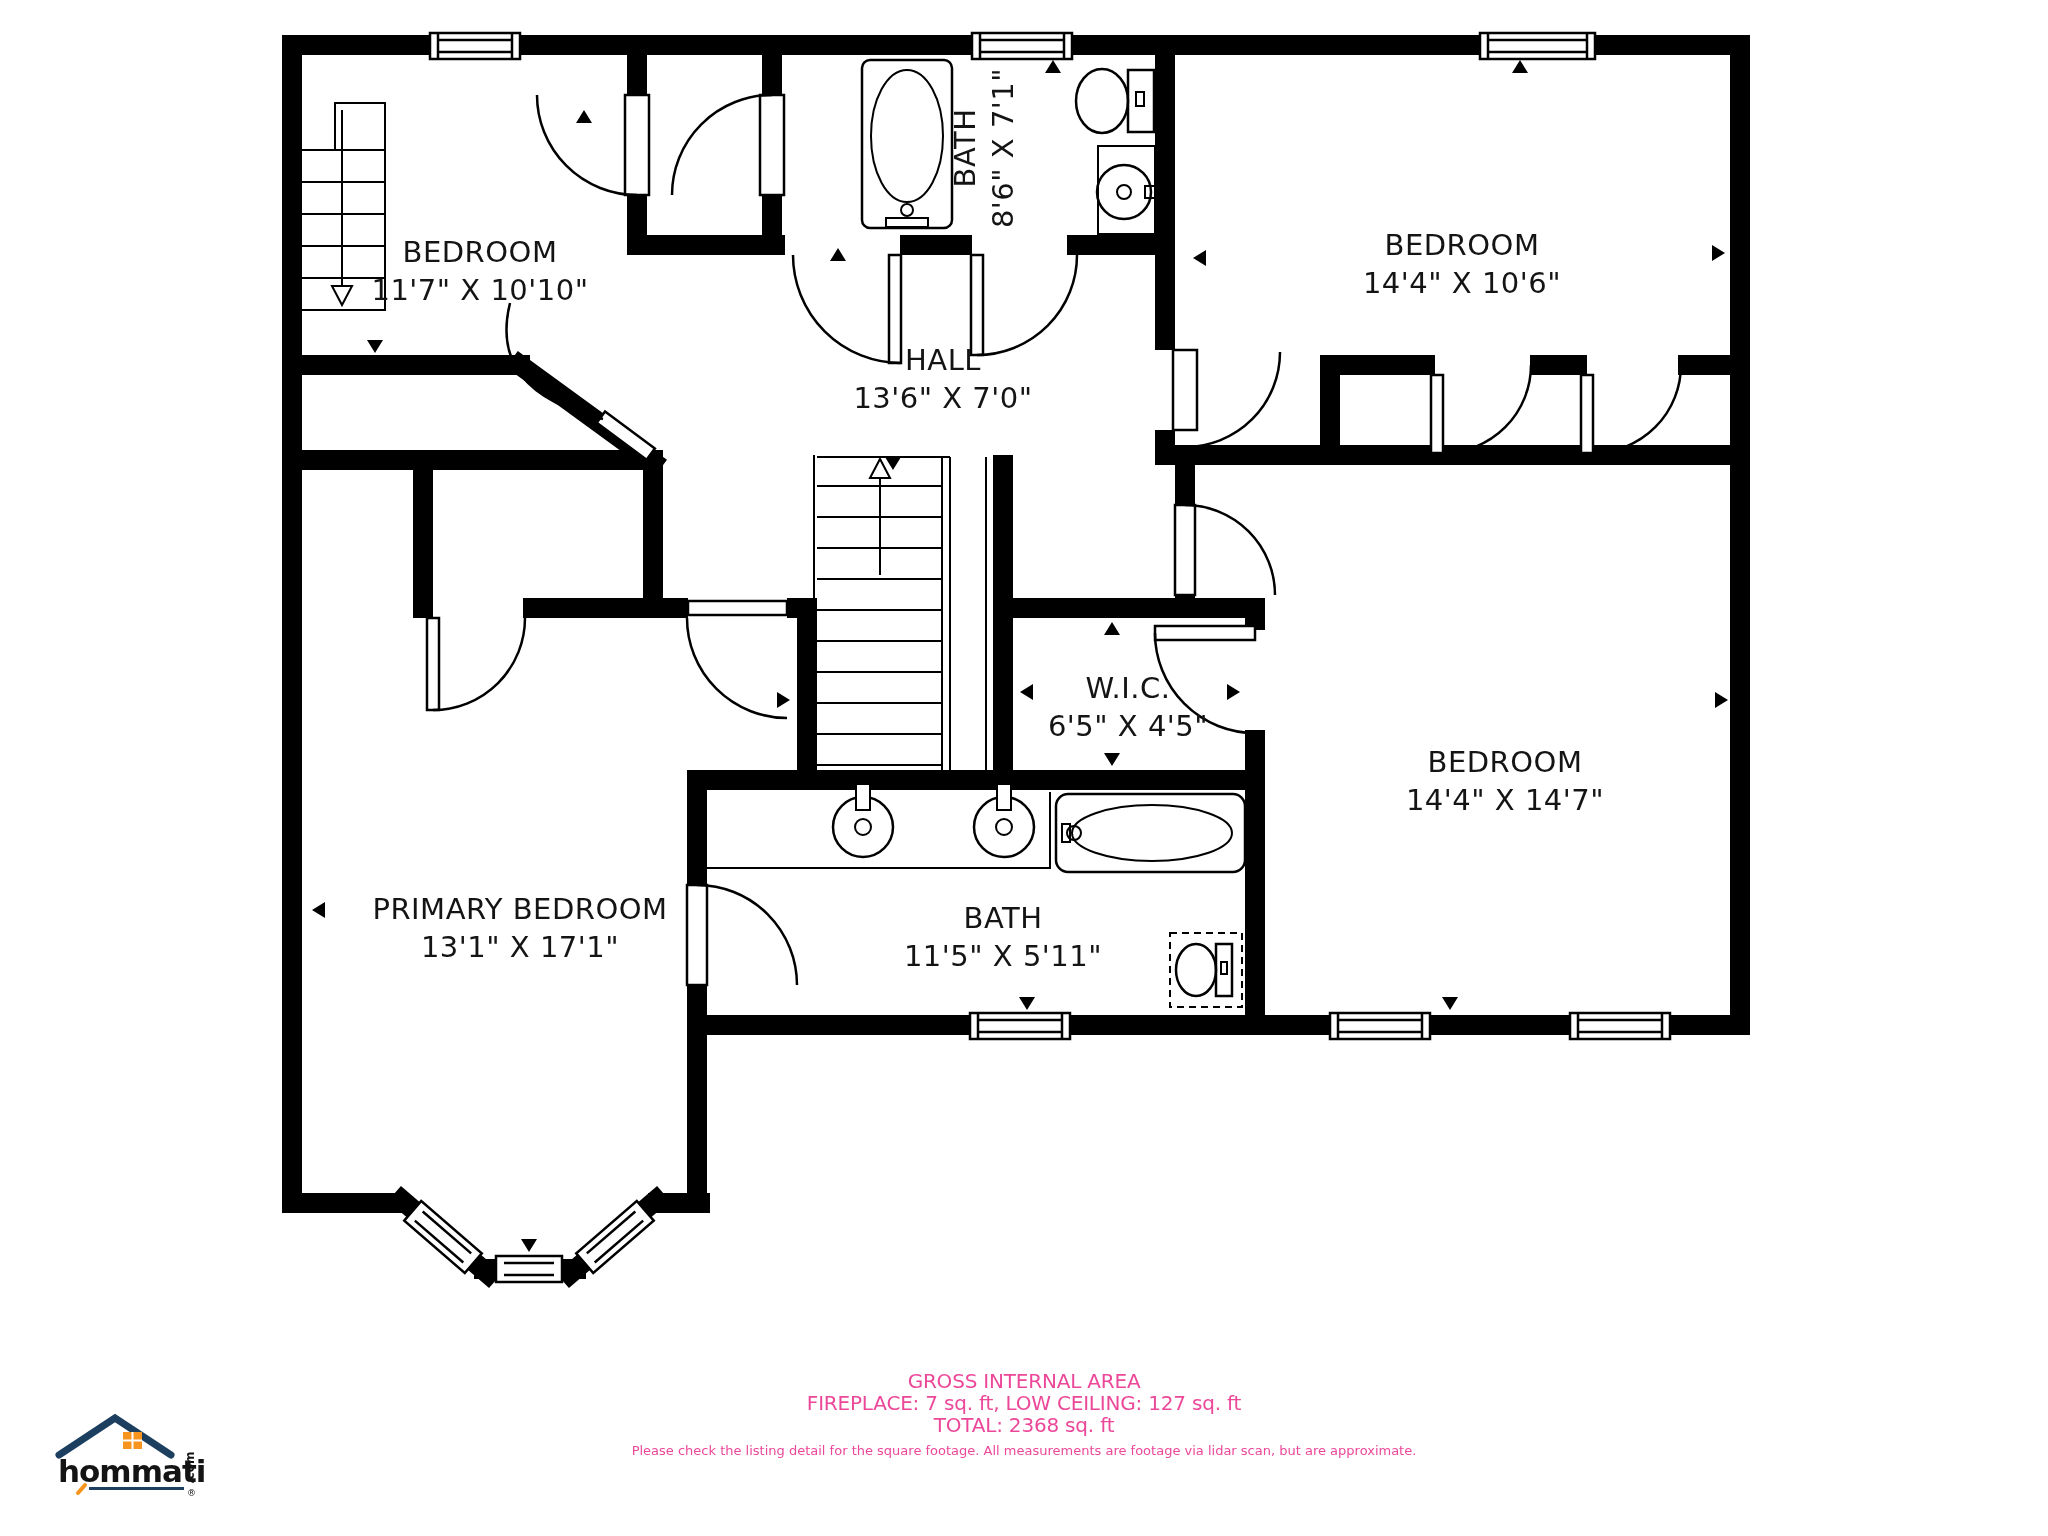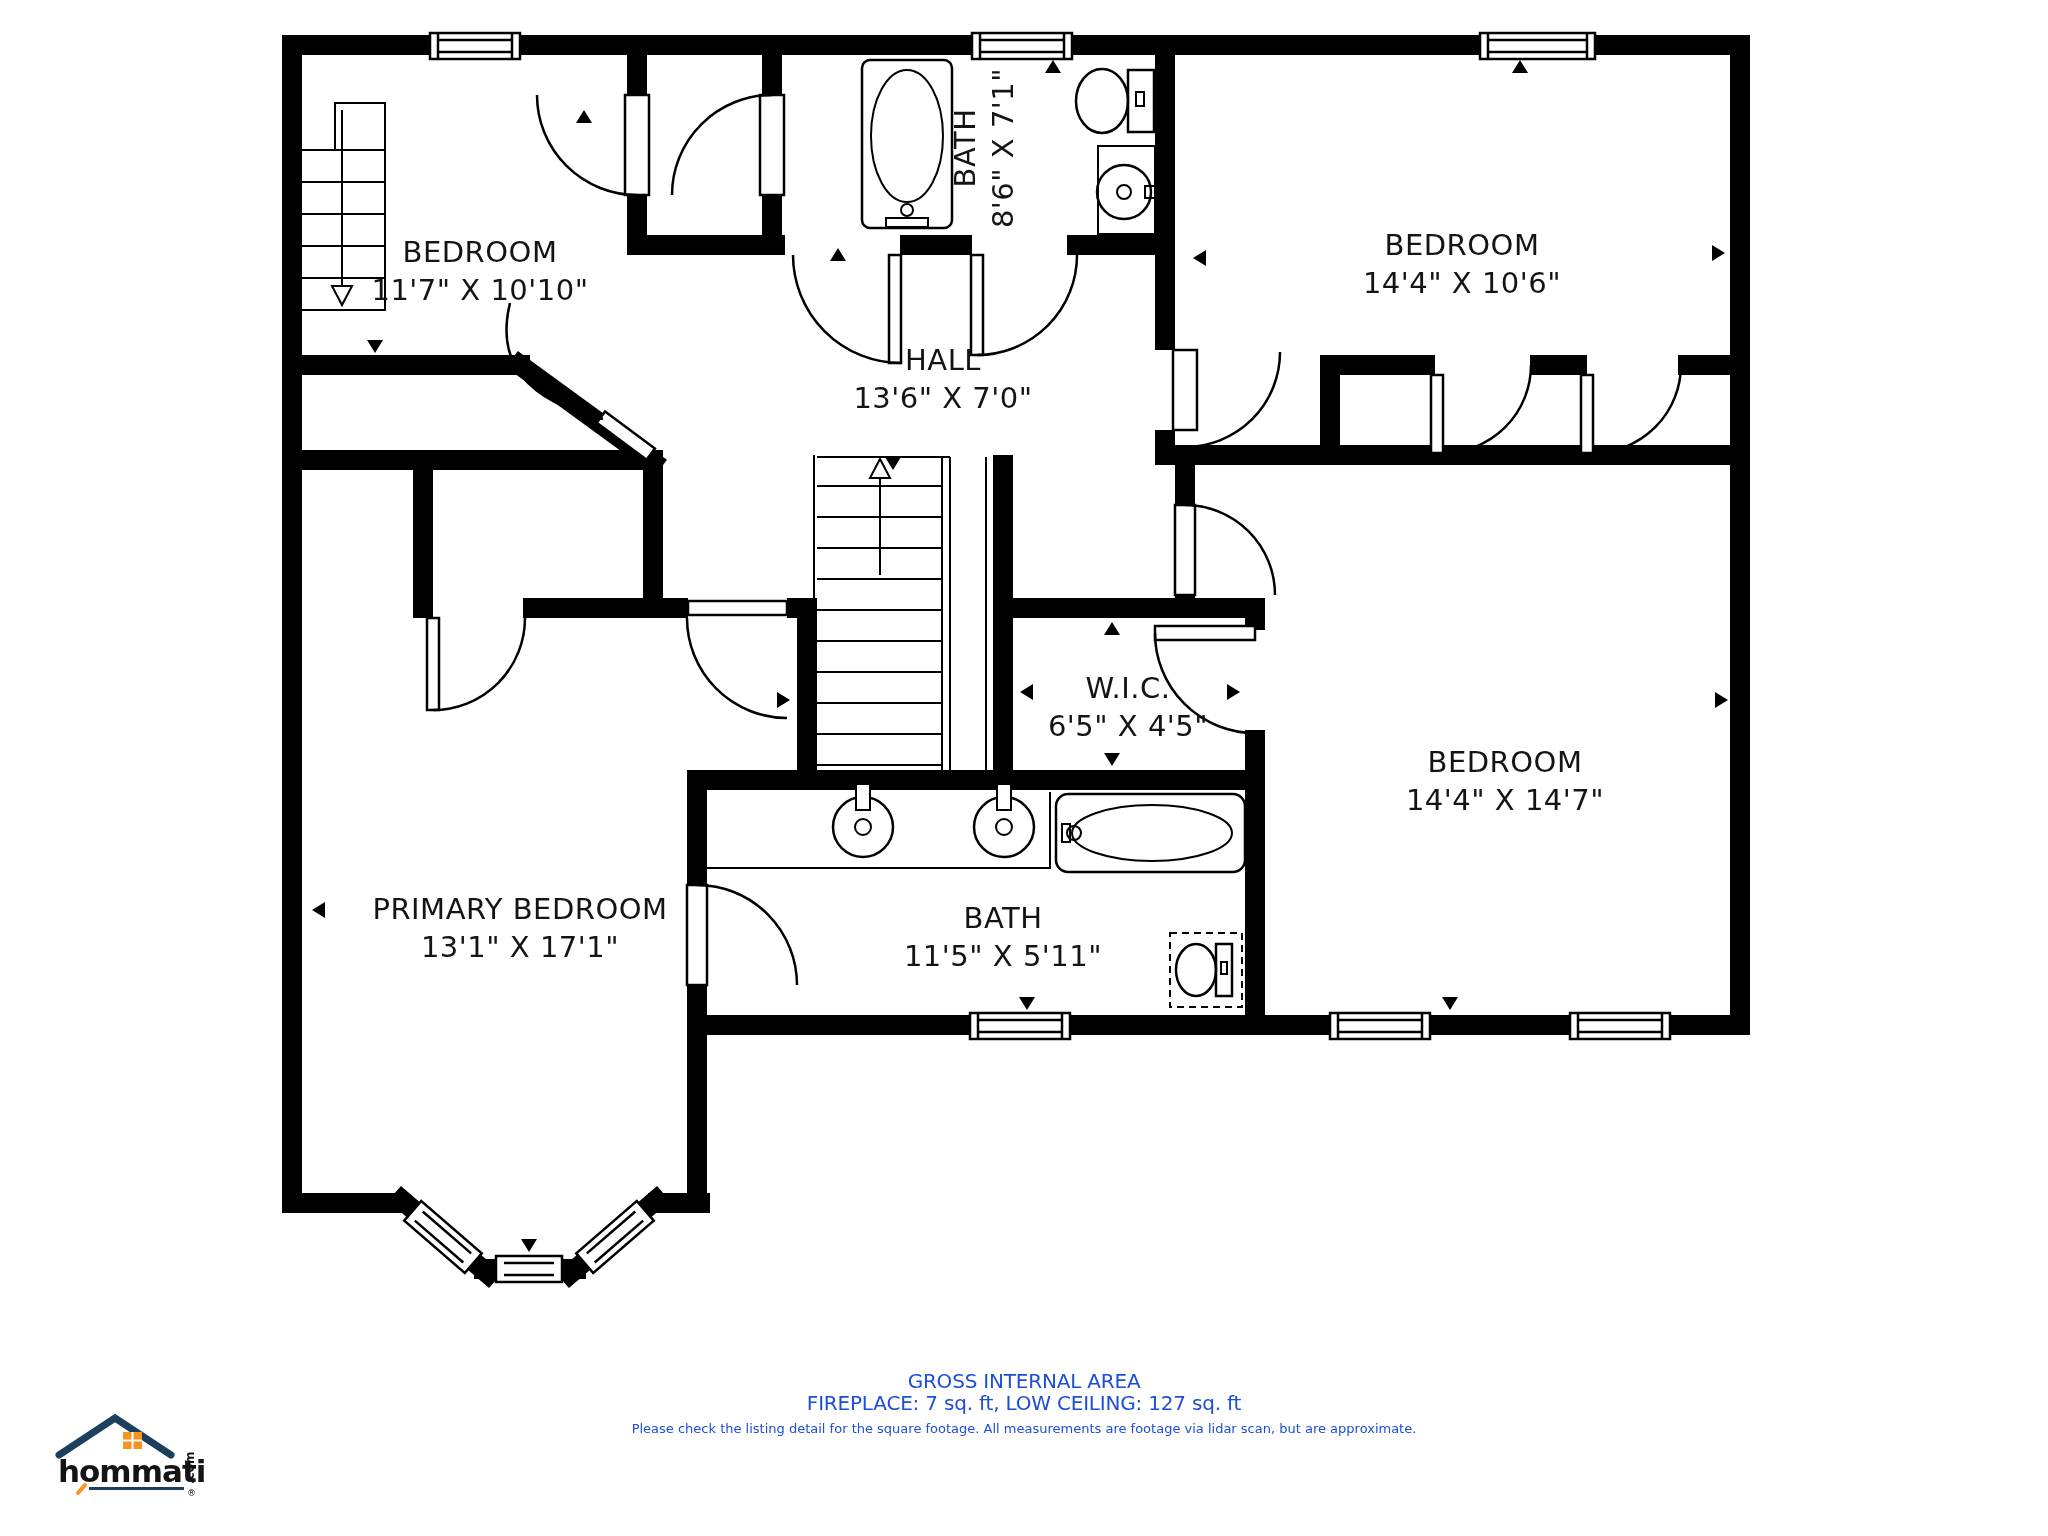--- a/index.html
+++ b/index.html
@@ -2,21 +2,21 @@
 <html><head>
 <meta charset="utf-8">
 <style>
   html,body{margin:0;padding:0;background:#ffffff;}
   body{width:2048px;height:1536px;position:relative;overflow:hidden;
        font-family:"DejaVu Sans","Liberation Sans",sans-serif;}
   #plan{position:absolute;left:0;top:0;}
   svg text{fill:#141414;}
   .room-name,.room-dims{font-size:29px;letter-spacing:.5px;}
   #footer{position:absolute;left:0;top:1370px;width:2048px;text-align:center;
-          color:#1d4ed8;}
+          color:#ec4899;}
   #footer .fline{font-size:20px;line-height:22px;letter-spacing:-0.2px;}
   #footer .fdisc{font-size:13px;line-height:16px;margin-top:7px;}
   #logo{position:absolute;left:53px;top:1408px;}
 </style>
 </head>
 <body>
 
 <svg id="plan" width="2048" height="1536" viewBox="0 0 2048 1536">
 
   <g fill="#000">
@@ -313,20 +313,21 @@
     <g>
       <text class="room-name" x="1003" y="928">BATH</text>
       <text class="room-dims" x="1003" y="966">11'5" X 5'11"</text>
     </g>
   </g>
 </svg>
 
 <div id="footer">
   <div class="fline">GROSS INTERNAL AREA</div>
   <div class="fline">FIREPLACE: 7 sq. ft, LOW CEILING: 127 sq. ft</div>
+  <div class="fline">TOTAL: 2368 sq. ft</div>
   <div class="fdisc">Please check the listing detail for the square footage. All measurements are footage via lidar scan, but are approximate.</div>
 </div>
 
 <div id="logo">
   <svg width="160" height="92" viewBox="0 0 160 92">
     <path d="M 6,47 L 62,10 L 118,47" fill="none" stroke="#1c3f60" stroke-width="7" stroke-linecap="round"></path>
     <g>
       <rect x="70" y="24" width="19" height="17" fill="#f7941d"></rect>
       <line x1="79.5" y1="24" x2="79.5" y2="41" stroke="#fff" stroke-width="2"></line>
       <line x1="70" y1="32.5" x2="89" y2="32.5" stroke="#fff" stroke-width="2"></line>

